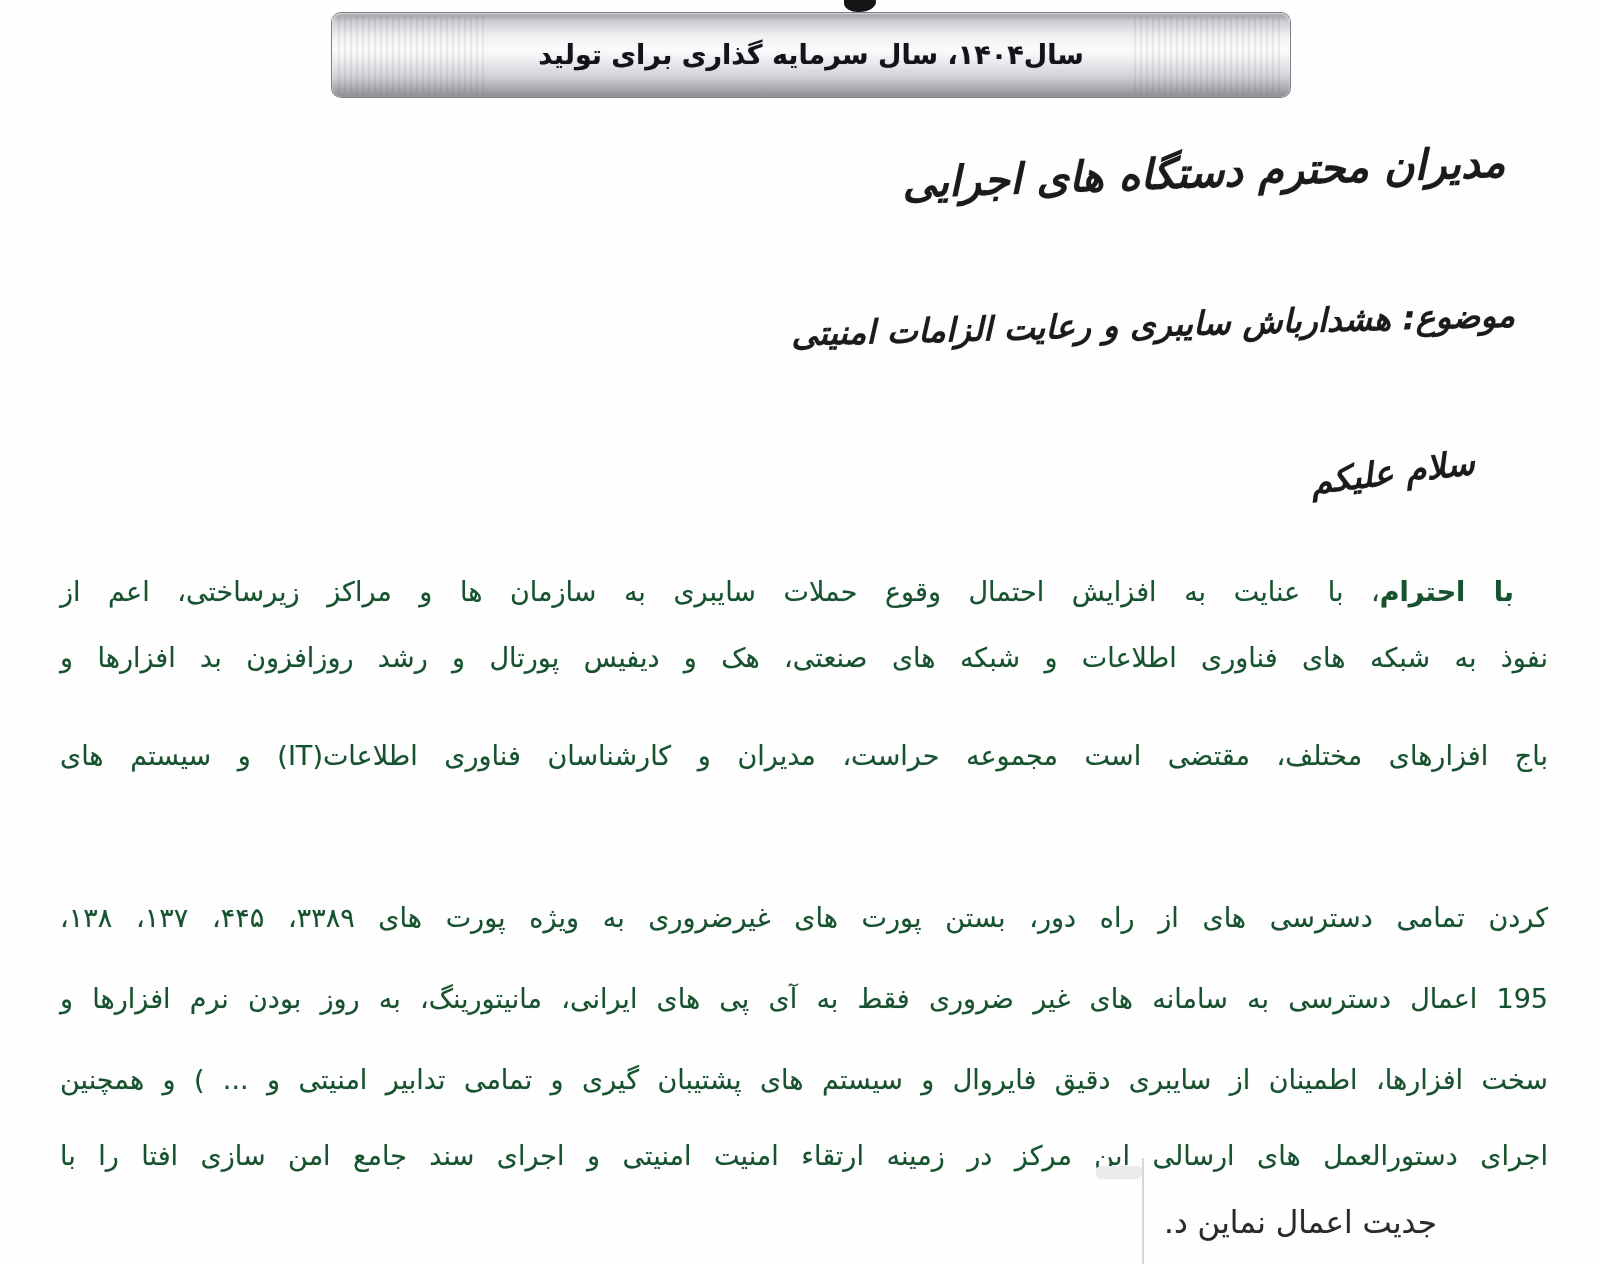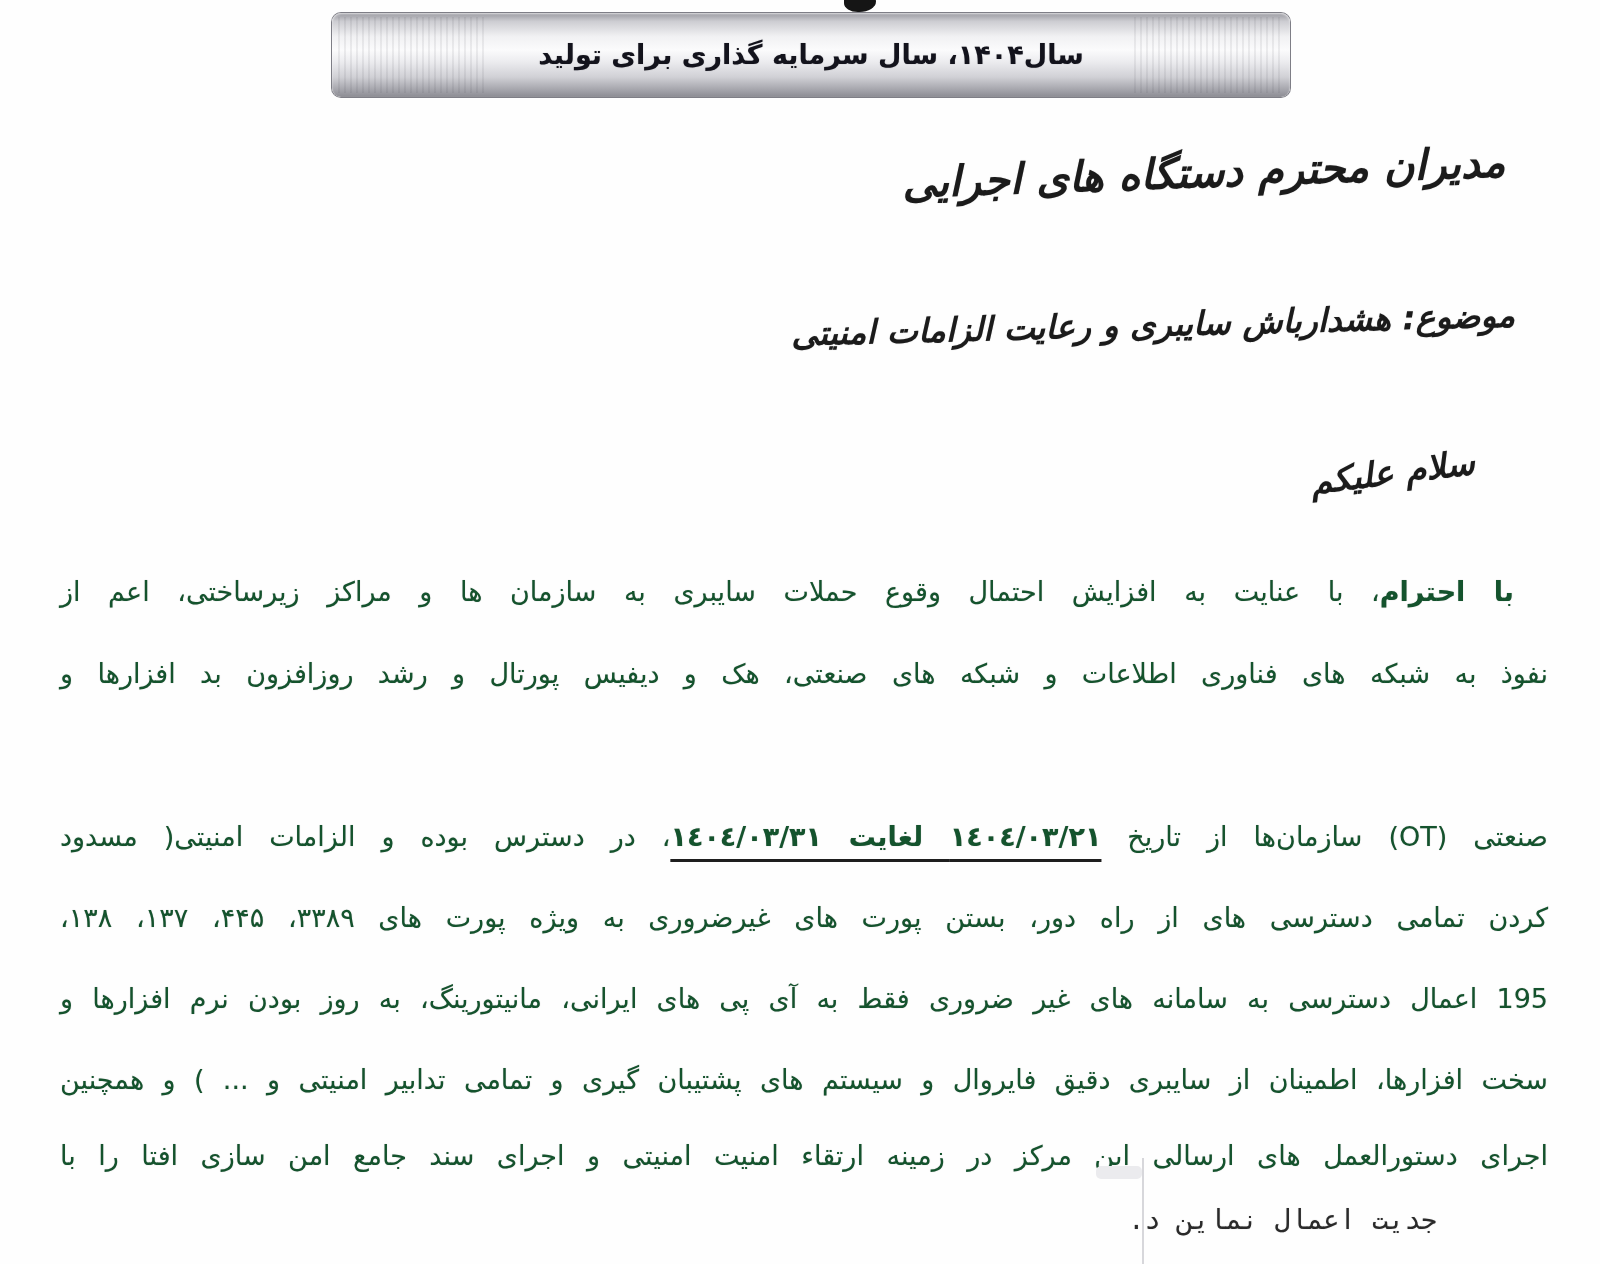--- a/index.html
+++ b/index.html
@@ -51,23 +51,22 @@
   .bodyline{
     position:absolute;left:60px;width:1488px;height:60px;line-height:60px;
     direction:rtl;font-size:27px;color:#14532d;
     text-align:justify;text-align-last:justify;text-justify:inter-word;
     text-shadow:0 0 1px rgba(30,30,30,.3);
     white-space:normal;
   }
   .indent-first{padding-right:34px;width:1454px;}
   .lastline{
     position:absolute;right:163px;top:1192px;height:60px;line-height:60px;
-    direction:rtl;font-size:27px;color:#2a2a2a;
+    direction:rtl;font-size:31px;color:#2a2a2a;
     text-shadow:0 0 1px rgba(30,30,30,.3);
-    font-family:Liberation Mono, monospace;
   }
   .b{font-weight:bold;}
   .dates{
     font-weight:bold;
     text-decoration:underline;
     text-decoration-thickness:2.5px;
     text-underline-offset:13px;
     text-decoration-color:#1e1e1e;
   }
   
@@ -92,24 +91,24 @@
   </div>
 
   <div class="callig recipient">مدیران محترم دستگاه های اجرایی</div>
 
   <div class="callig subject">موضوع: هشدارباش سایبری و رعایت الزامات امنیتی</div>
 
   <div class="callig greeting">سلام علیکم</div>
 
   <div class="bodyline indent-first" style="top:562px"><span class="b">با احترام</span><span>، با عنایت به افزایش احتمال وقوع حملات سایبری به سازمان ها و مراکز زیرساختی، اعم از</span></div>
 
-  <div class="bodyline" style="top:644px">نفوذ به شبکه های فناوری اطلاعات و شبکه های صنعتی، هک و دیفیس پورتال و رشد روزافزون بد افزارها و</div>
+  <div class="bodyline" style="top:628px">نفوذ به شبکه های فناوری اطلاعات و شبکه های صنعتی، هک و دیفیس پورتال و رشد روزافزون بد افزارها و</div>
 
+  <div class="bodyline" style="top:726px">باج افزارهای مختلف، مقتضی است مجموعه حراست، مدیران و کارشناسان فناوری اطلاعات(IT) و سیستم های</div>
 
-  <div class="bodyline" style="top:807px"><span>صنعتی (OT) سازمان‌ها از تاریخ </span><span class="dates">١٤٠٤/٠٣/٢١ لغایت ١٤٠٤/٠٣/٣١</span><span>، در دسترس بوده و الزامات امنیتی( مسدود</span></div>
 
   <div class="bodyline" style="top:888px">کردن تمامی دسترسی های از راه دور، بستن پورت های غیرضروری به ویژه پورت های ۳۳۸۹، ۴۴۵، ۱۳۷، ۱۳۸،</div>
 
   <div class="bodyline" style="top:969px">195 اعمال دسترسی به سامانه های غیر ضروری فقط به آی پی های ایرانی، مانیتورینگ، به روز بودن نرم افزارها و</div>
 
   <div class="bodyline" style="top:1050px">سخت افزارها، اطمینان از سایبری دقیق فایروال و سیستم های پشتیبان گیری و تمامی تدابیر امنیتی و ... ) و همچنین</div>
 
   <div class="bodyline" style="top:1126px">اجرای دستورالعمل های ارسالی این مرکز در زمینه ارتقاء امنیت امنیتی و اجرای سند جامع امن سازی افتا را با</div>
 
   <div class="lastline">جدیت اعمال نماین د.</div>

